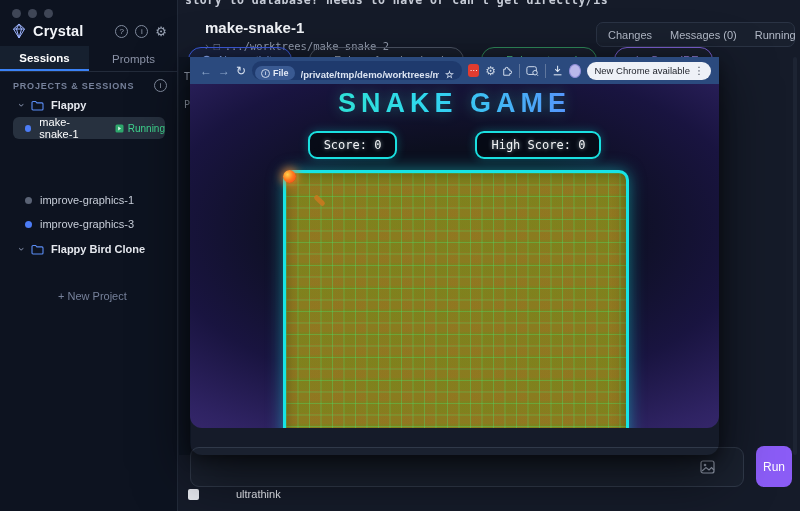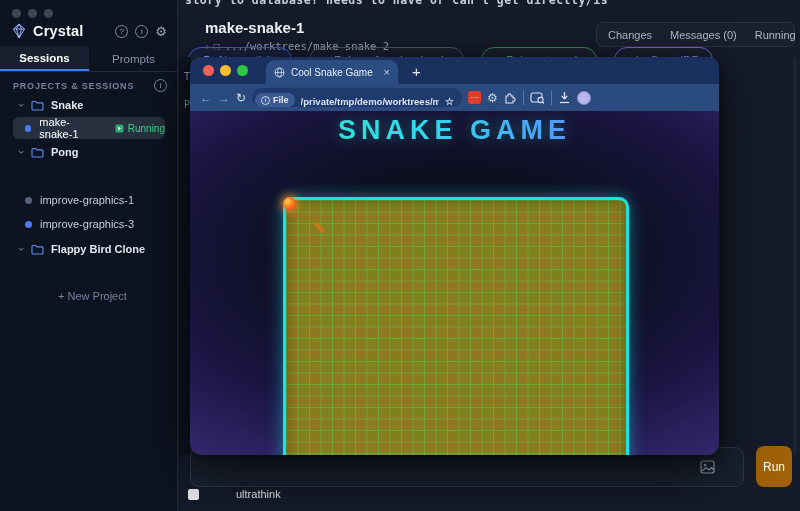--- a/index.html
+++ b/index.html
@@ -50,21 +50,21 @@
   .pills { position:absolute; left:9px; top:47px; display:flex; gap:17px; }
   .pill { height:26px; border-radius:13px; display:flex; align-items:center; gap:6px; padding:0 13px; font-size:11px; white-space:nowrap; background:rgba(255,255,255,0.02); }
   .pill.blue { border:1px solid #3d5ce0; color:#8fb0ff; background:rgba(61,92,224,.12); }
   .pill.gray { border:1px solid #4d5565; color:#aeb6c4; }
   .pill.green { border:1px solid #2f8a5a; color:#52d98e; }
   .pill.purple { border:1px solid #7b5fd1; color:#a98df2; }
   .term-strip { position:absolute; left:0; top:57px; width:12px; height:398px; background:#0e1522; }
   .frag { position:absolute; left:5px; font-family:"DejaVu Sans Mono", monospace; font-size:10px; color:#9aa3b4; }
   .prompt-wrap { position:absolute; left:11px; top:447px; width:554px; height:40px; background:#1a212f; border:1px solid #303949; border-radius:9px; z-index:10; }
   .img-btn { position:absolute; right:28px; top:12px; }
-  .run-btn { position:absolute; left:577px; top:446px; width:36px; height:41px; background:#a16207; border-radius:8px; color:#ffffff; font-size:12px; display:flex; align-items:center; justify-content:center; z-index:10; }
+  .run-btn { position:absolute; left:577px; top:446px; width:36px; height:41px; background:#8b5cf6; border-radius:8px; color:#ffffff; font-size:12px; display:flex; align-items:center; justify-content:center; z-index:10; }
   .ultra { position:absolute; left:9px; top:488px; display:flex; align-items:center; gap:7px; z-index:10; }
   .cbox { width:11px; height:11px; background:#e8eaf0; border-radius:2px; }
   .clabel { font-size:11px; color:#e3e6ec;margin-left:30px; }
   .scroll-strip { position:absolute; left:614px; top:57px; width:4px; height:398px; background:#1d2433; border-radius:2px; }
 
   
   .browser { position:absolute; left:190px; top:57px; width:529px; height:398px; z-index:30; border-radius:10px 10px 12px 12px; box-shadow:0 18px 55px rgba(0,0,0,.6), 0 4px 16px rgba(0,0,0,.45); }
   .b-tabstrip { height:27px; background:#1a3160; border-radius:10px 10px 0 0; display:flex; align-items:flex-end; }
   .lights { display:flex; gap:6px; align-items:center; margin:0 0 8px 13px; }
   .light { width:11px; height:11px; border-radius:50%; }
@@ -148,42 +148,35 @@
       <span class="circ-ic">
           <span>i</span>
         </span>
     </div>
 
     <div class="row project" style="top:94px">
       <span class="chev">›</span>
       <svg class="folder-ic" width="13" height="11" viewBox="0 0 13 11">
         <path d="M1 2.5 a1 1 0 0 1 1-1 h2.6 l1.3 1.4 H11 a1 1 0 0 1 1 1 V9 a1 1 0 0 1 -1 1 H2 a1 1 0 0 1 -1-1 Z" fill="none" stroke="#5b8df5" stroke-width="1.1"></path>
       </svg>
-      <span class="plabel">Snake</span>
+      <span class="plabel">Flappy</span>
     </div>
 
     <div class="row selected" style="top:117px">
       <span class="sess-dot dot-blue"></span>
       <span class="slabel">make-snake-1</span>
       <span class="badge">
         <svg width="9" height="9" viewBox="0 0 9 9">
           <rect x="0.5" y="0.5" width="8" height="8" rx="1.5" fill="#2ea86c"></rect>
           <path d="M3.2 2.6 L6 4.5 L3.2 6.4 Z" fill="#dff7ec"></path>
         </svg>
         <span class="btxt">Running</span>
       </span>
     </div>
 
-    <div class="row project" style="top:141px">
-      <span class="chev">›</span>
-      <svg class="folder-ic" width="13" height="11" viewBox="0 0 13 11">
-        <path d="M1 2.5 a1 1 0 0 1 1-1 h2.6 l1.3 1.4 H11 a1 1 0 0 1 1 1 V9 a1 1 0 0 1 -1 1 H2 a1 1 0 0 1 -1-1 Z" fill="none" stroke="#5b8df5" stroke-width="1.1"></path>
-      </svg>
-      <span class="plabel">Pong</span>
-    </div>
 
 
     <div class="row" style="top:189px">
       <span class="sess-dot dot-gray"></span>
       <span class="slabel">improve-graphics-1</span>
     </div>
 
     <div class="row" style="top:213px">
       <span class="sess-dot dot-blue"></span>
       <span class="slabel">improve-graphics-3</span>
@@ -255,37 +248,20 @@
       </span>
     </div>
     <div class="run-btn">Run</div>
     <div class="ultra">
       <span class="cbox"></span>
       <span class="clabel">ultrathink</span>
     </div>
   </div>
 
   <div class="browser">
-    <div class="b-tabstrip">
-      <div class="lights">
-        <span class="light l-red"></span>
-        <span class="light l-yellow"></span>
-        <span class="light l-green"></span>
-      </div>
-      <div class="b-tab">
-        <svg width="11" height="11" viewBox="0 0 11 11">
-          <circle cx="5.5" cy="5.5" r="4.5" fill="none" stroke="#c6d3e6" stroke-width="1"></circle>
-          <ellipse cx="5.5" cy="5.5" rx="2" ry="4.5" fill="none" stroke="#c6d3e6" stroke-width="0.8"></ellipse>
-          <path d="M1 5.5 H10" stroke="#c6d3e6" stroke-width="0.8"></path>
-        </svg>
-        <span class="ttl">Cool Snake Game</span>
-        <span class="x">×</span>
-      </div>
-      <span class="newtab">+</span>
-    </div>
 
     <div class="b-toolbar">
       <span class="nav-gl">←</span>
       <span class="nav-gl">→</span>
       <span class="reload-gl">↻</span>
       <div class="addr">
         <span class="scheme-chip">
           <span class="i-circ">
               <span>i</span>
             </span>
@@ -304,24 +280,32 @@
         <rect x="1" y="1" width="11" height="9" rx="2" fill="none" stroke="#d6e0f0" stroke-width="1.1"></rect>
         <circle cx="10.5" cy="8" r="2.6" fill="#2b4a7e" stroke="#d6e0f0" stroke-width="1.1"></circle>
         <path d="M12.4 10 L14 11.6" stroke="#d6e0f0" stroke-width="1.1"></path>
       </svg>
       <span class="tsep"></span>
       <svg width="13" height="13" viewBox="0 0 13 13">
         <path d="M6.5 1 V7.5 M3.8 5 L6.5 7.8 L9.2 5" fill="none" stroke="#dfe8f5" stroke-width="1.2"></path>
         <path d="M2 11.5 H11" stroke="#dfe8f5" stroke-width="1.2"></path>
       </svg>
       <span class="avatar"></span>
+      <span class="update-pill">
+        <span class="utxt">New Chrome available</span>
+        <span class="menu">⋮</span>
+      </span>
     </div>
 
     <div class="b-content">
       <div class="game-title">SNAKE GAME</div>
+      <div class="score-row">
+        <div class="score-box">Score: 0</div>
+        <div class="score-box">High Score: 0</div>
+      </div>
       <div class="board">
         <div class="food"></div>
         <div class="snake-seg"></div>
       </div>
     </div>
   </div>
 
 </div>
 
 </body></html>

